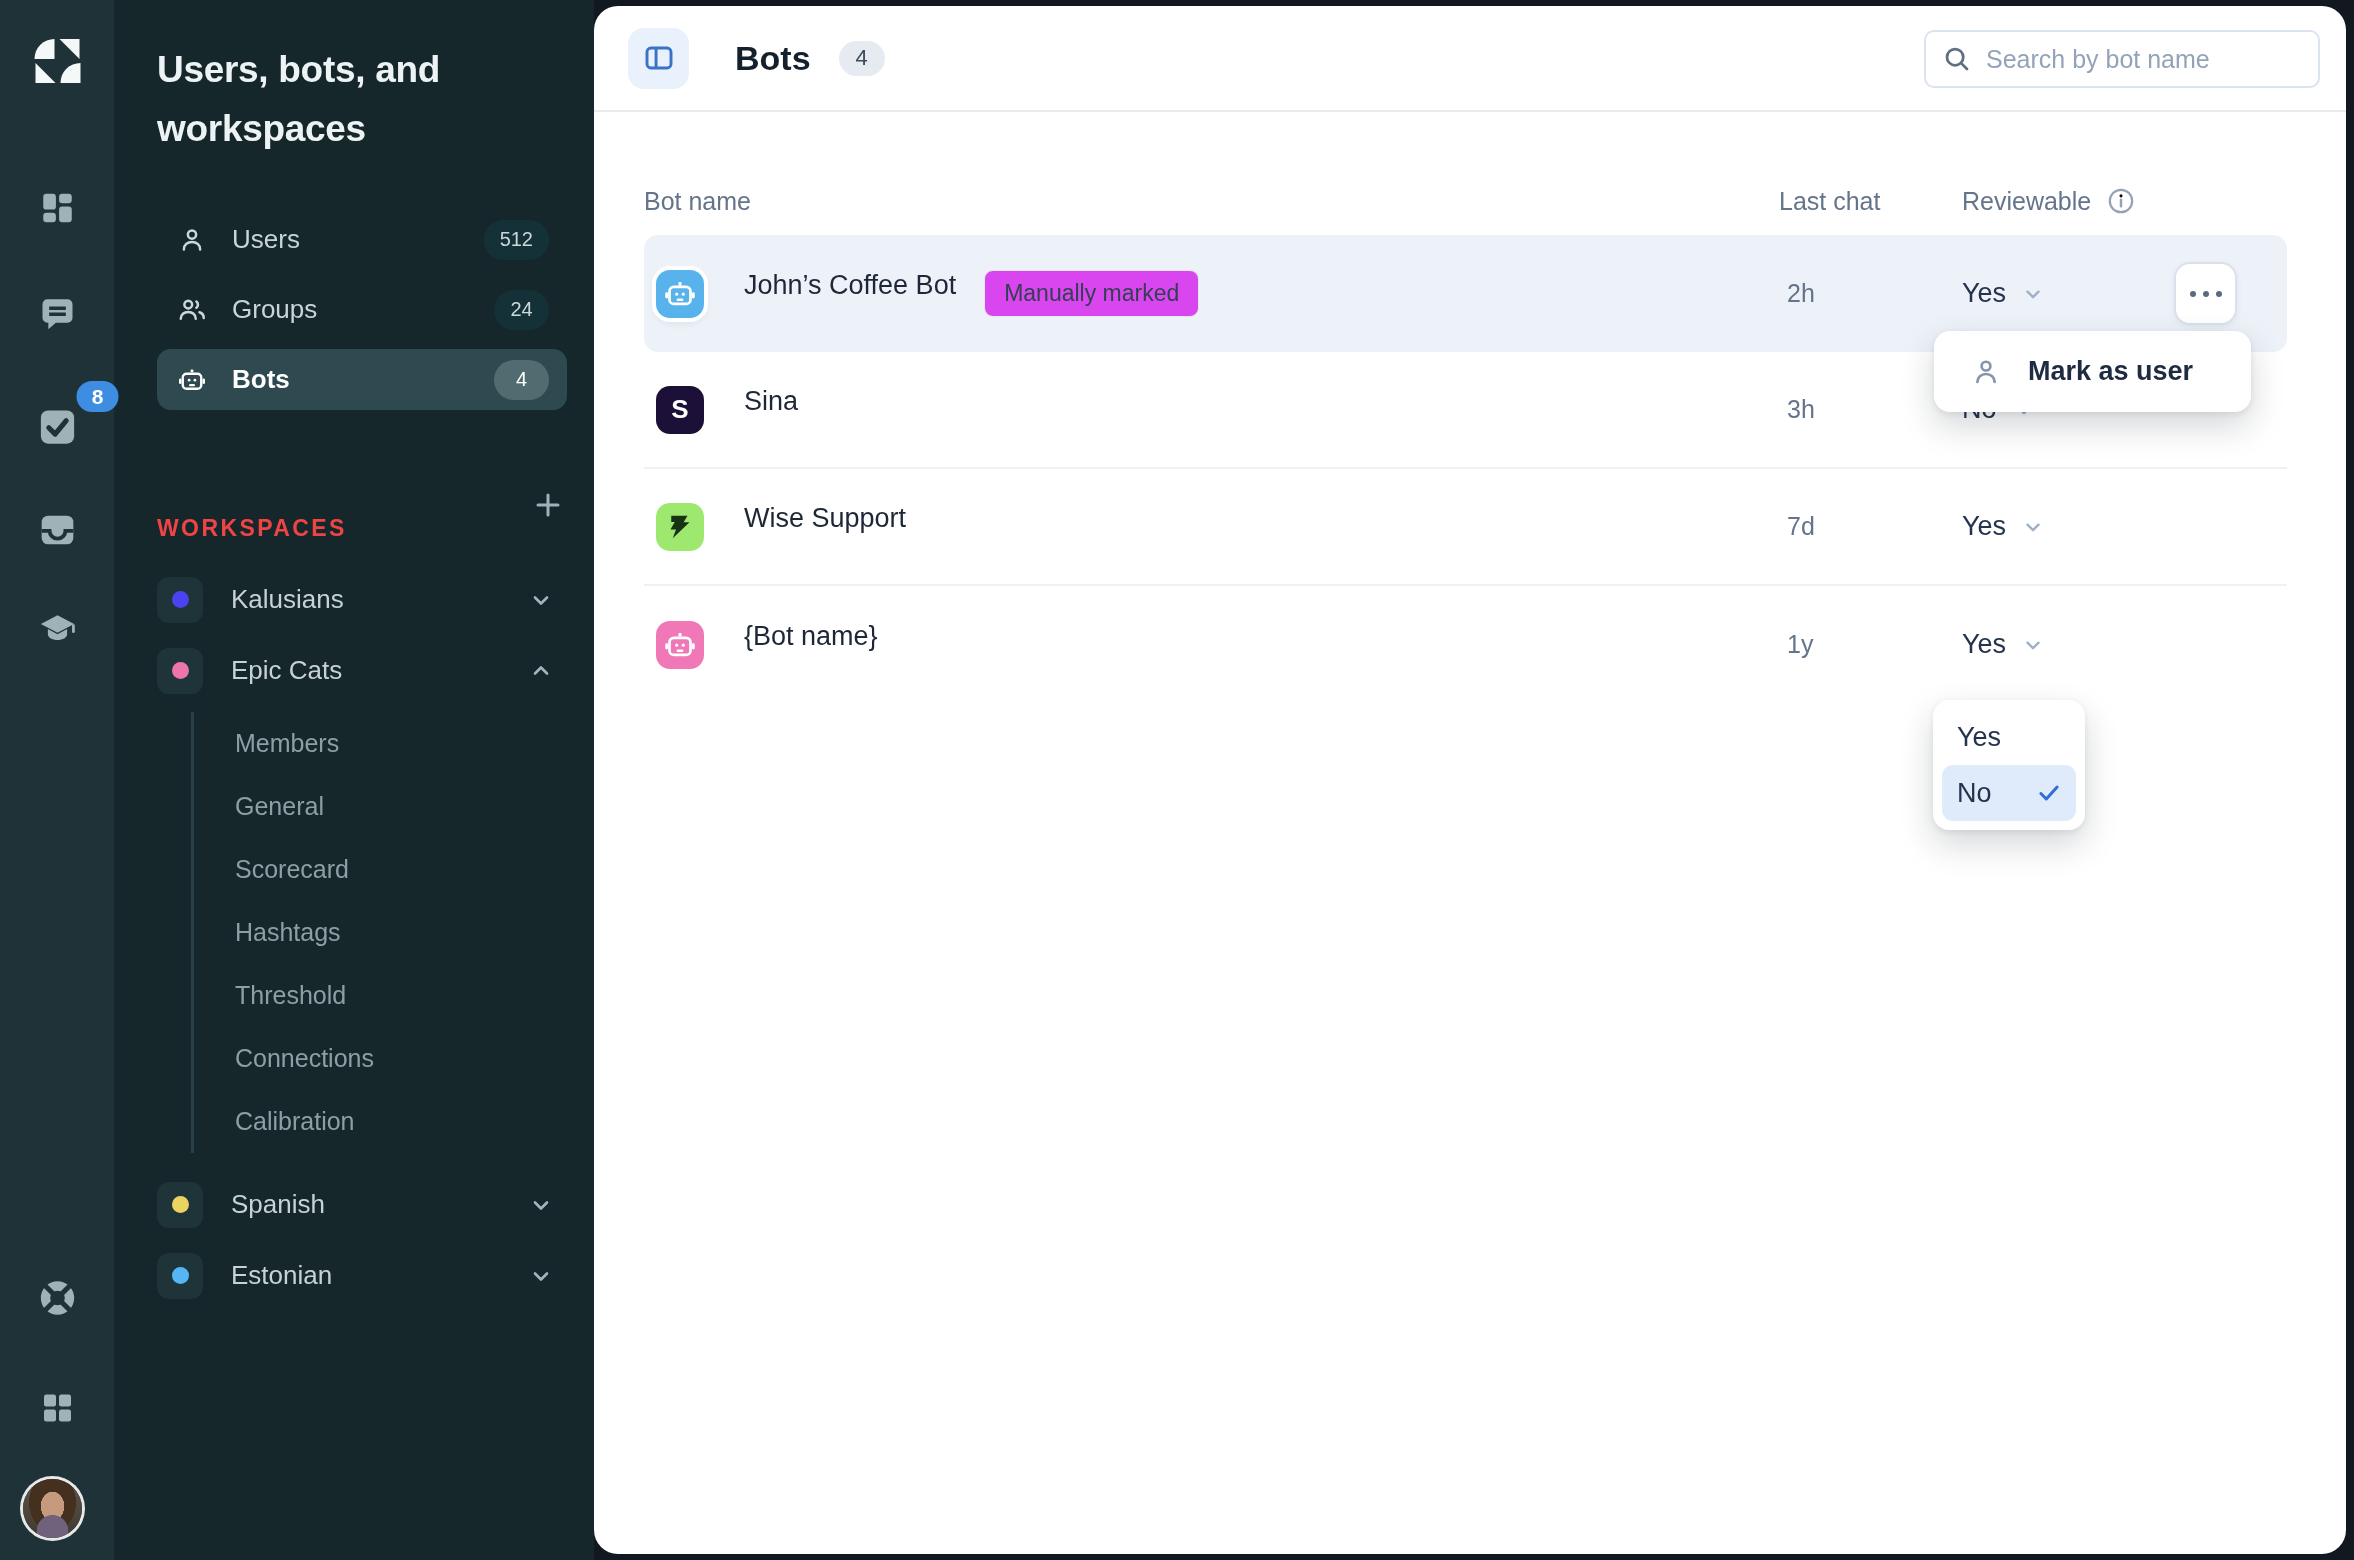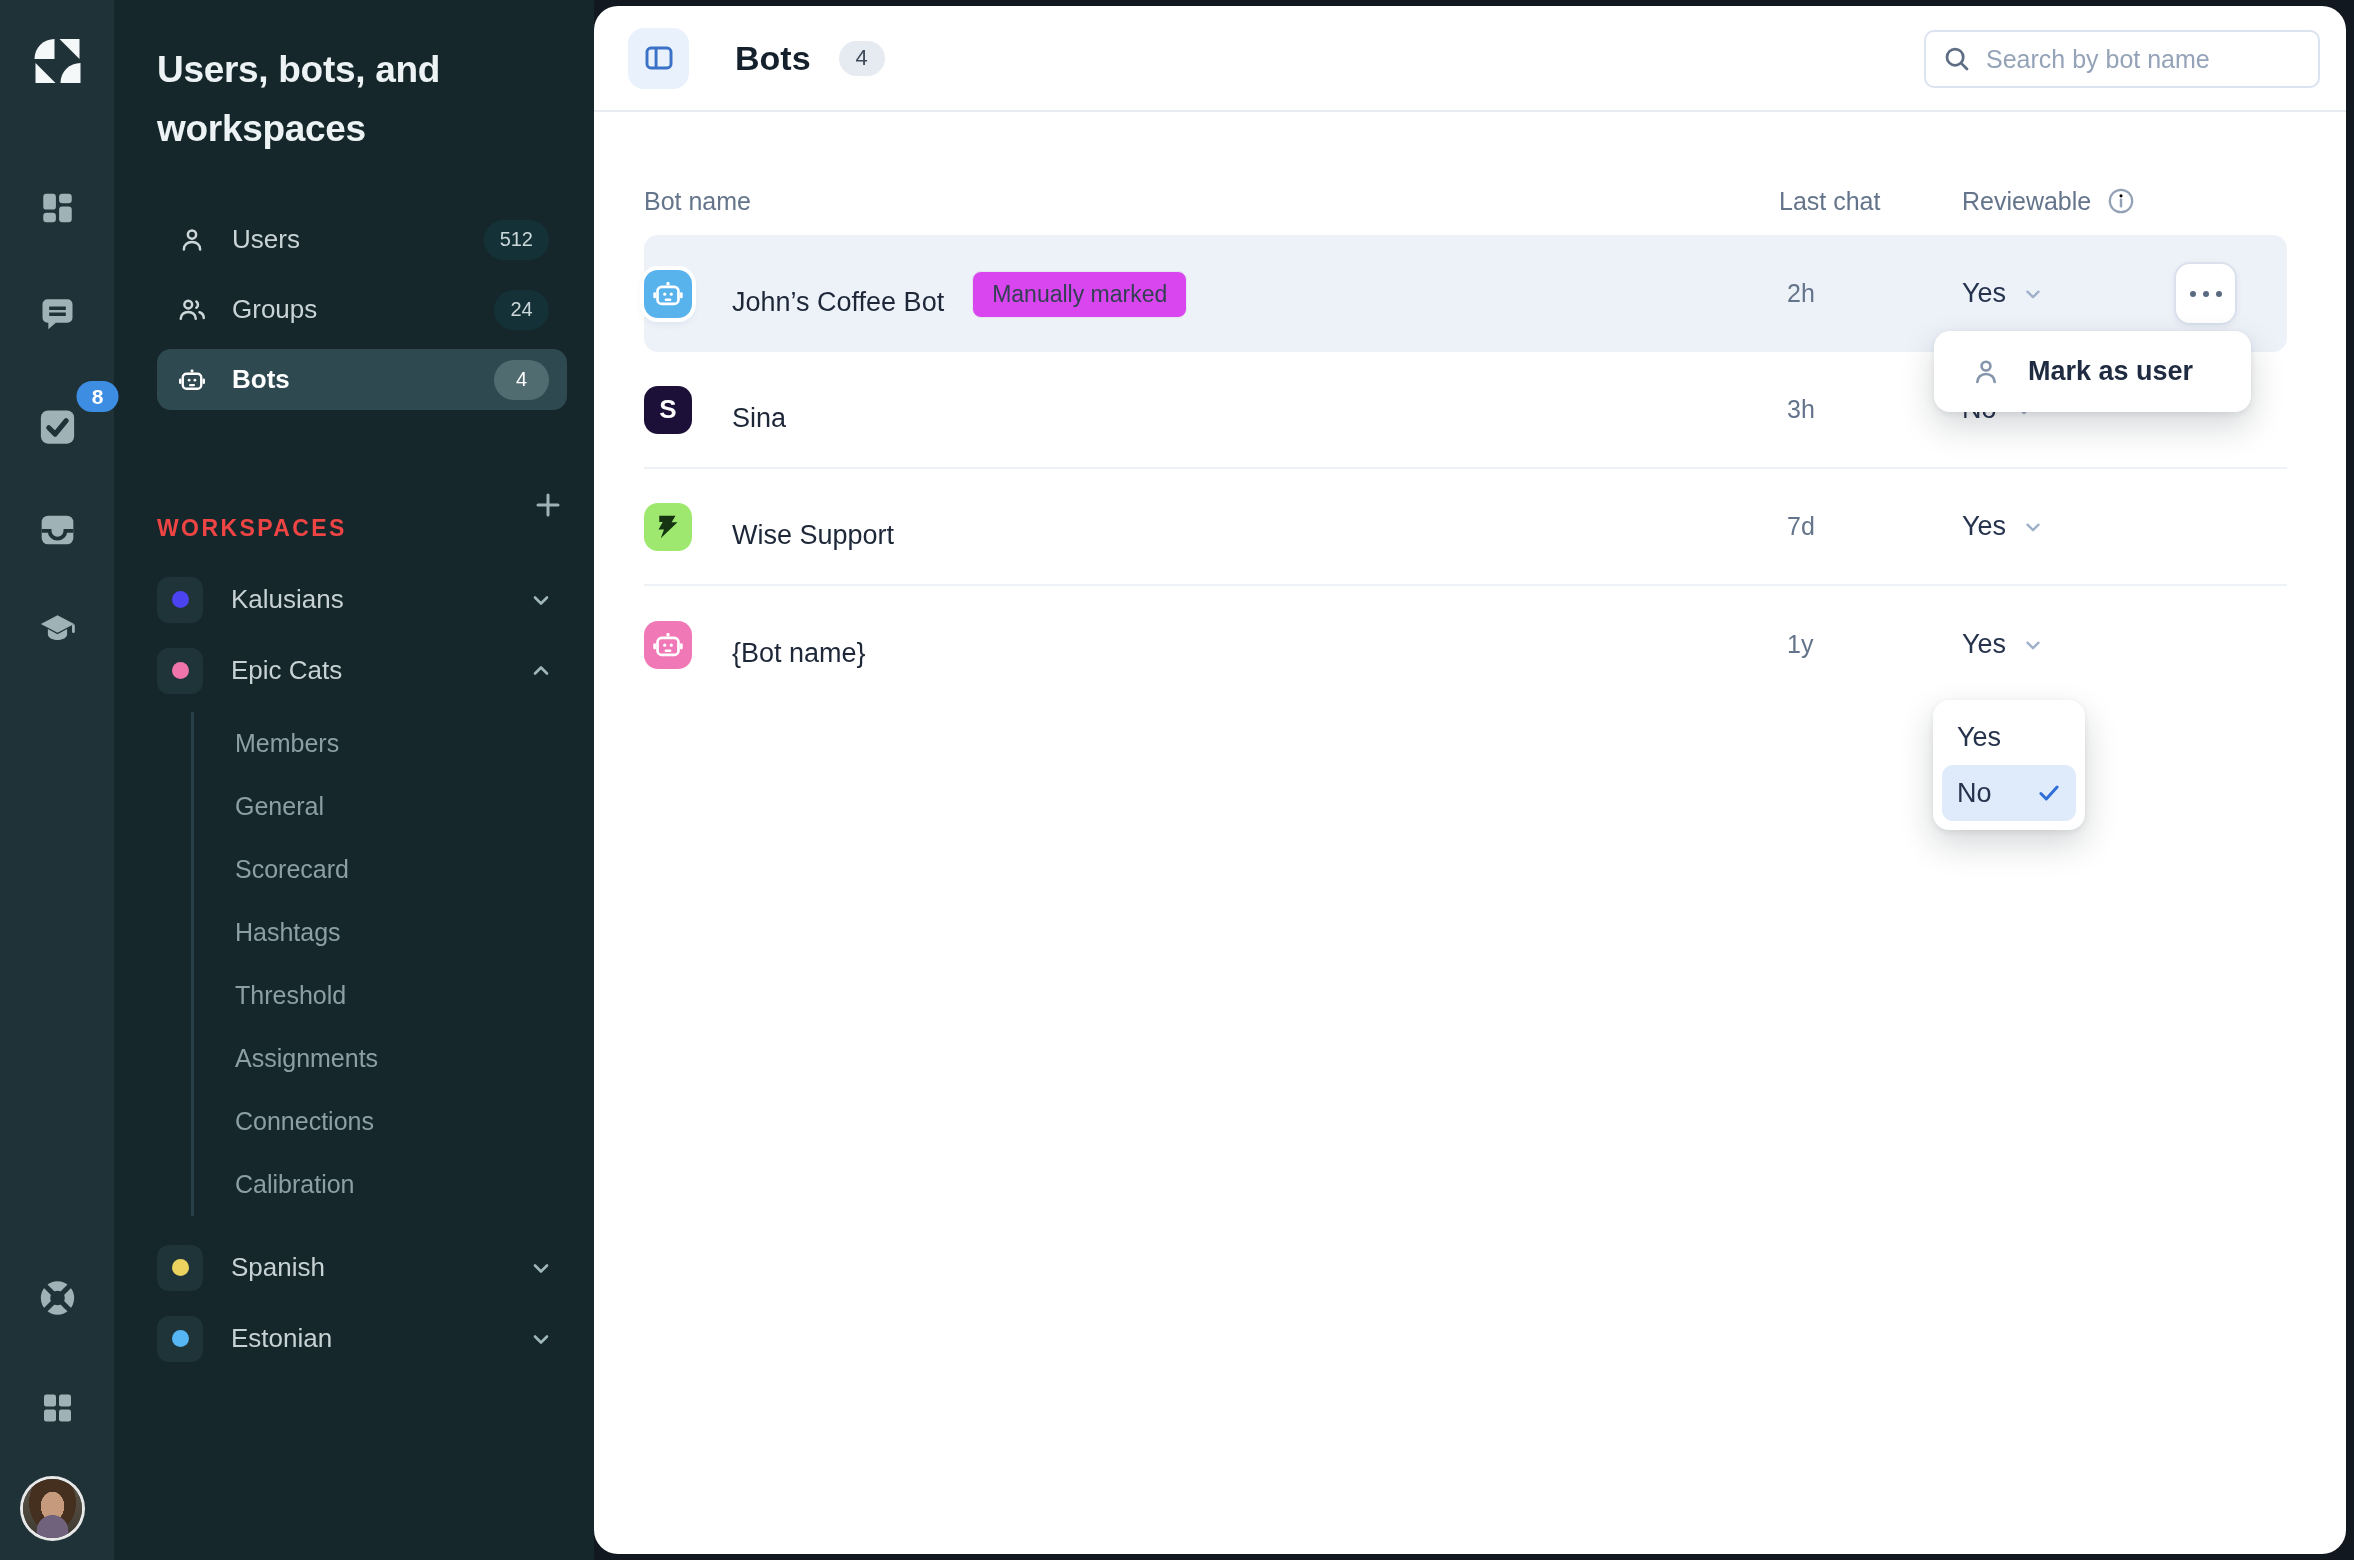--- a/index.html
+++ b/index.html
@@ -68,21 +68,21 @@
 
   .table { padding:0 59px 0 50px; }
   .grid { display:grid; grid-template-columns:1fr 149px 238px 121px; align-items:center; }
   .t-head { height:123px; padding-top:55px; color:#64748b; font-size:25px; }
   .t-head .hcell { display:flex; align-items:center; }
   .t-head .rev { padding-left:34px;text-align:right; }
   .info-ic { margin-left:16px; color:#93a2b6; width:28px; height:28px; cursor:pointer; }
   .t-row { height:117px; position:relative; }
   .t-row.hl { background:#edf2f9; border-radius:14px; }
   .t-row.b-sep { border-bottom:2px solid #eef1f5; }
-  .cell-name { display:flex; align-items:flex-end; }
+  .cell-name { display:flex; align-items:flex-start; padding-left:12px; }
   .avatar { width:48px; height:48px; border-radius:14px; display:flex; align-items:center; justify-content:center;
     color:#fff; flex:0 0 auto; }
   .avatar.ring { box-shadow:0 0 0 4px #fff, 0 4px 10px rgba(20,35,60,.10); }
   .avatar .letter { font-size:26px; font-weight:700; color:#fff; }
   .bot-name { margin-left:40px; font-size:27px; font-weight:500; color:#1d2738; }
   .tag { margin-left:28px; background:#d946ef; border:1px solid #e3e7ee; border-radius:9px;
     padding:9px 19px; font-size:23px; color:#333f52; }
   .cell-time { font-size:25px; color:#64748b; padding-left:8px; }
   .cell-rev { display:flex; align-items:center; padding-left:34px; cursor:pointer; }
   .rev-val { font-size:27px; color:#26334d; }
@@ -306,21 +306,20 @@
             <use href="#i-chev-up"></use>
           </svg></span>
     </div>
 
     <ul class="ws-sub">
       <li>Members</li>
       <li>General</li>
       <li>Scorecard</li>
       <li>Hashtags</li>
       <li>Threshold</li>
-      <li>Assignments</li>
       <li>Connections</li>
       <li>Calibration</li>
     </ul>
 
     <div class="ws-item">
       <span class="ws-tile">
           <span class="ws-dot" style="background: rgb(236, 210, 94);"></span>
         </span>
       <span class="ws-name">Spanish</span>
       <span class="ws-chev"><svg width="24" height="24" viewBox="0 0 24 24">

